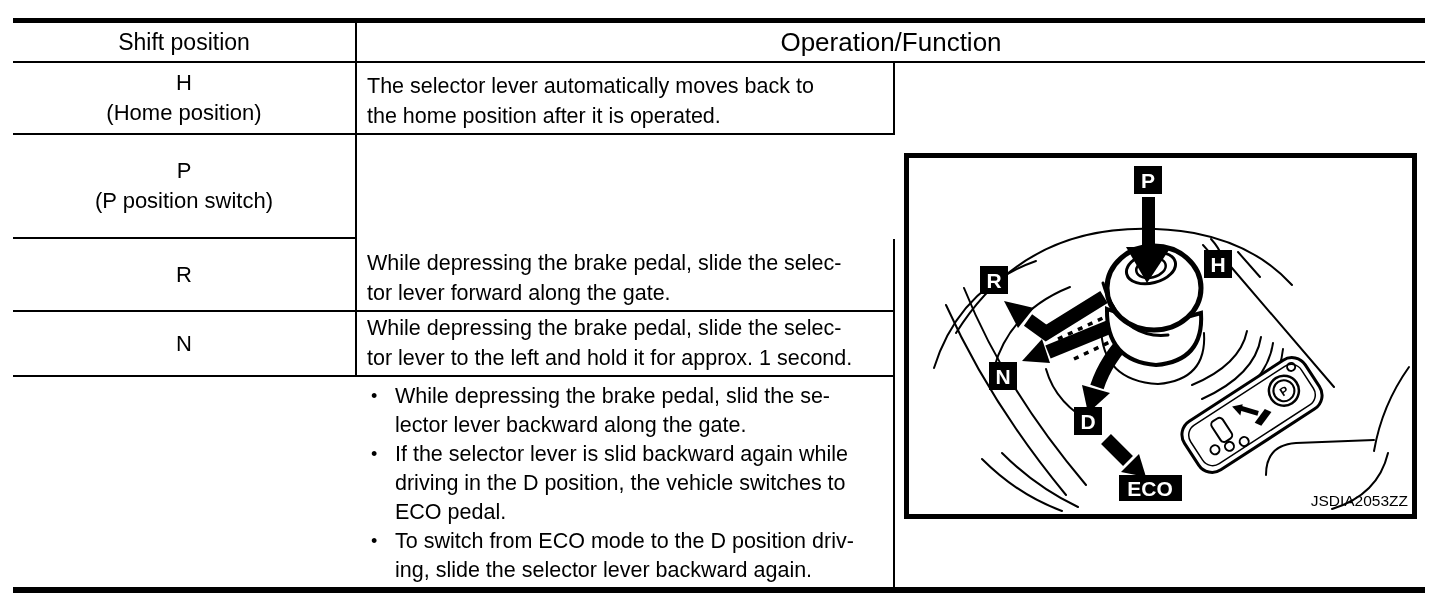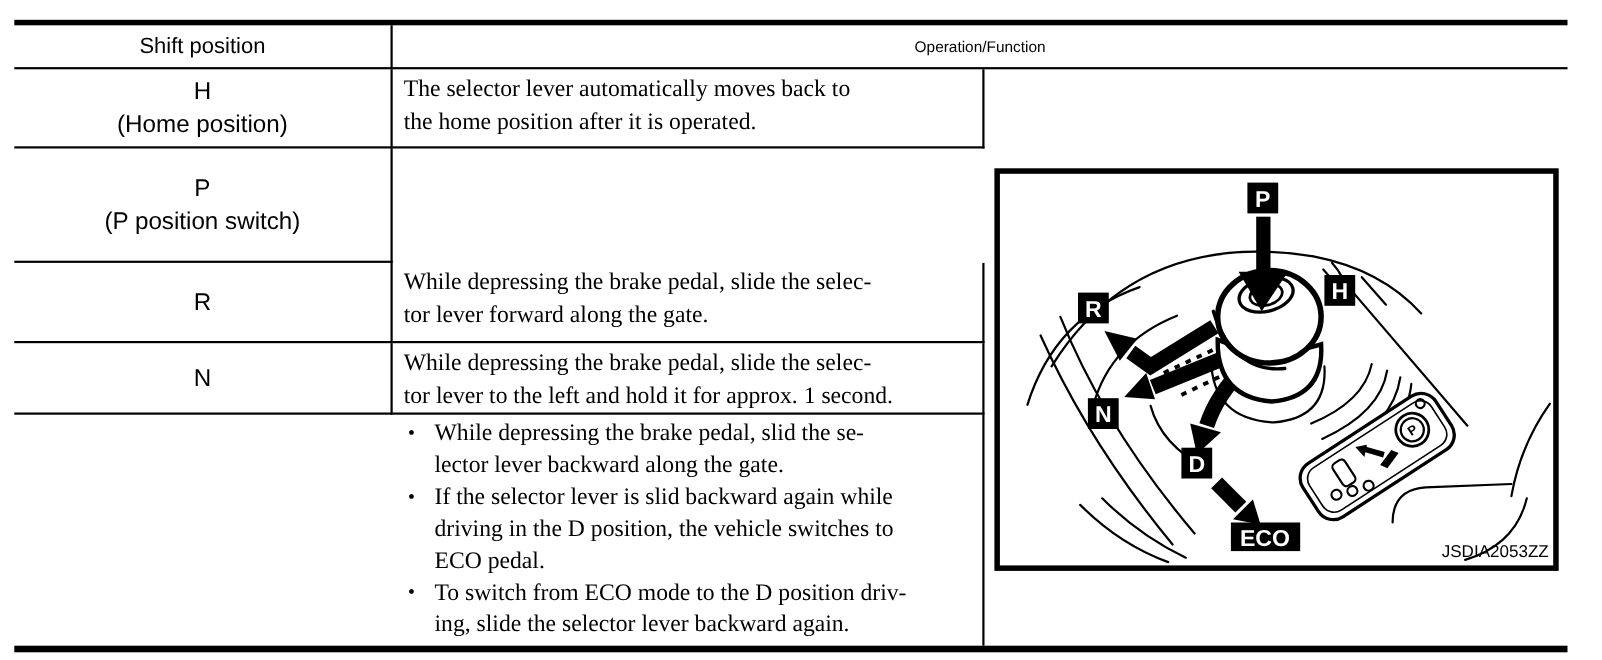--- a/index.html
+++ b/index.html
@@ -8,29 +8,29 @@
   .manual-table{
     position:absolute;left:13px;top:18px;width:1412px;
     border-top:5px solid #000;border-bottom:6px solid #000;
     display:grid;
     grid-template-columns:344px 538px 530px;
     grid-template-rows:40px 72px 104px 73px 65px 210px;
     background:#fff;
   }
   .cell{box-sizing:border-box;}
   .th-left{grid-column:1;grid-row:1;border-right:2px solid #000;border-bottom:2px solid #000;
-           display:flex;align-items:center;justify-content:center;font-size:20px;}
+           display:flex;align-items:center;justify-content:center;font-size:23px;}
   .th-right{grid-column:2/4;grid-row:1;border-bottom:2px solid #000;
-            display:flex;align-items:center;justify-content:center;font-size:14px;}
+            display:flex;align-items:center;justify-content:center;font-size:26px;}
   .pos-cell{grid-column:1;border-right:2px solid #000;border-bottom:2px solid #000;
             display:flex;align-items:center;justify-content:center;text-align:center;
             font-size:22px;line-height:30px;white-space:pre-line;}
   .op-cell{grid-column:2;border-right:2px solid #000;border-bottom:2px solid #000;
-           display:flex;align-items:flex-start;font-size:21.5px;line-height:30px;
-           padding:2px 4px 2px 10px;font-family:Liberation Serif, serif;}
+           display:flex;align-items:flex-end;font-size:21.5px;line-height:30px;
+           padding:2px 4px 2px 10px;}
   .r2{grid-row:2}.r3{grid-row:3}.r4{grid-row:4}.r5{grid-row:5}
   .r6{grid-row:6;border-bottom:none;}
   .op-text{white-space:pre;}
   .bullets{display:flex;flex-direction:column;line-height:29px;}
   .bullet{display:flex;}
   .bullet-dot{width:24px;flex:0 0 24px;text-align:left;padding-left:4px;font-size:18px;}
   .bullet-text{white-space:pre;}
   .fig-cell{grid-column:3;grid-row:2/7;display:flex;justify-content:center;align-items:flex-start;}
   .figure-box{margin-top:90px;width:513px;height:366px;border:5px solid #000;
               box-sizing:border-box;position:relative;background:#fff;}

